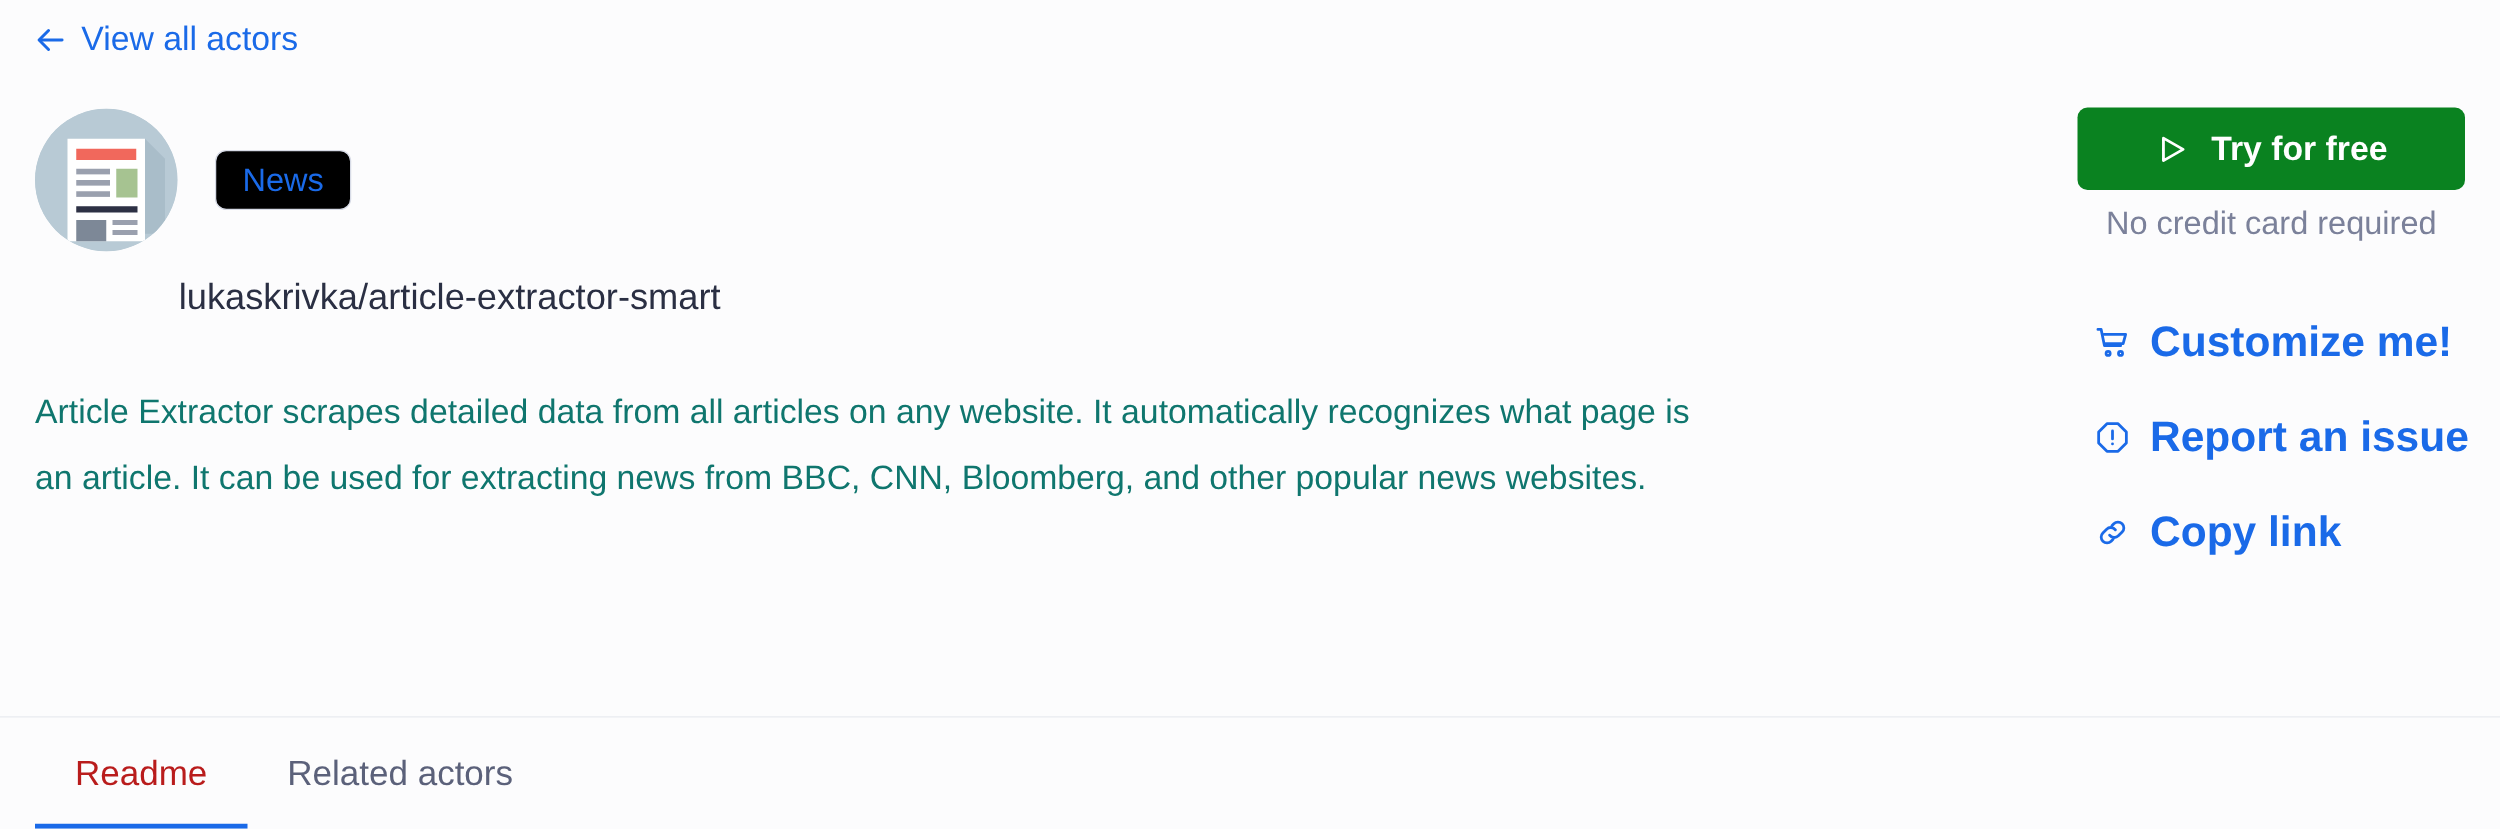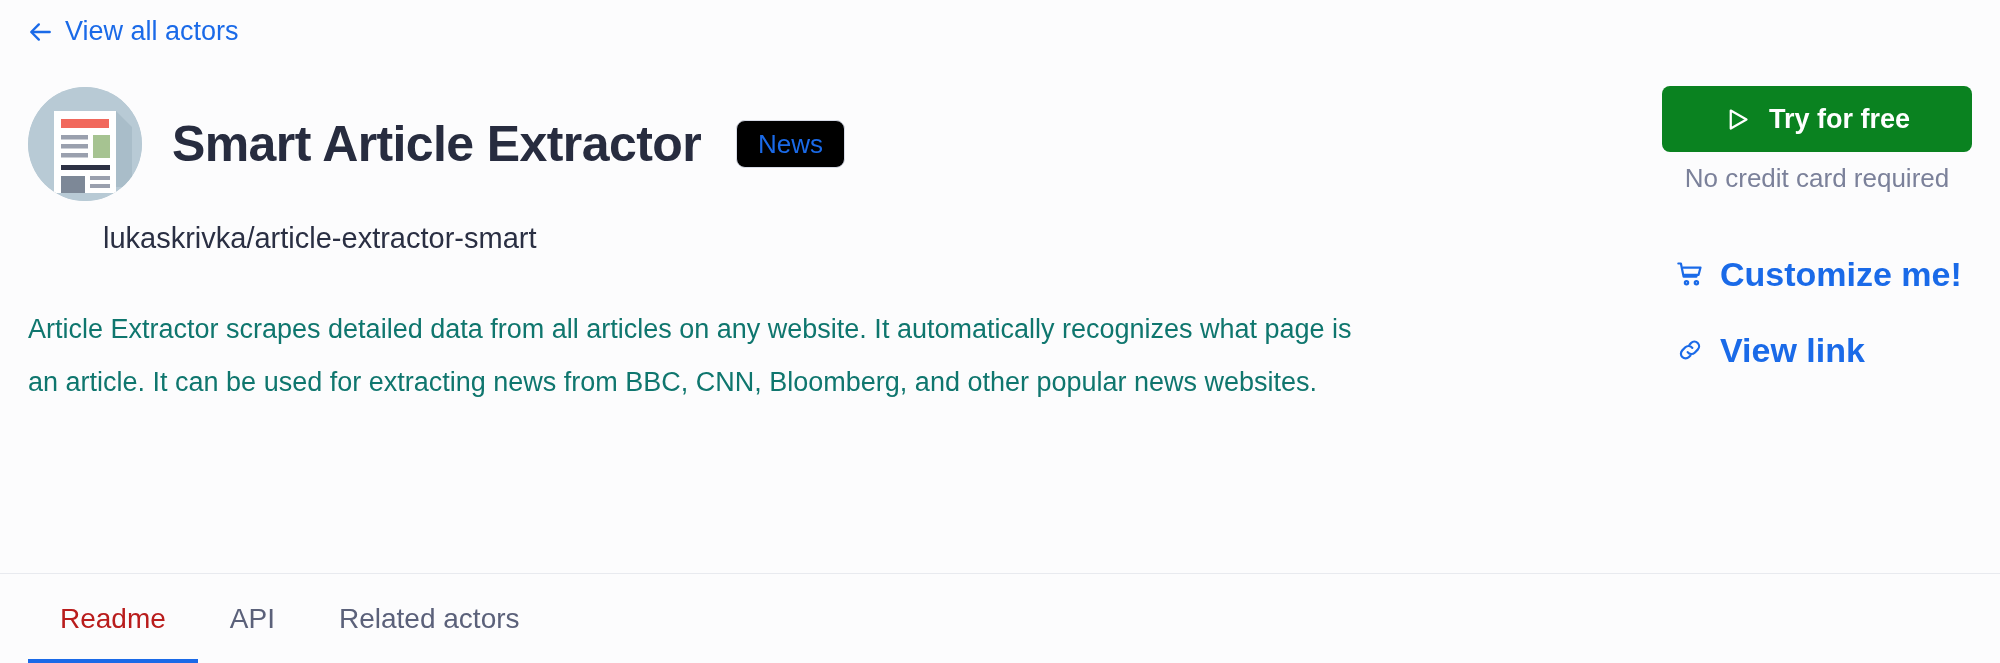--- a/index.html
+++ b/index.html
@@ -97,21 +97,21 @@
     border-radius: 9px;
     background: #000000;
     color: #1a6ae8;
     font-size: 26px;
     font-weight: 400;
     cursor: pointer;
     white-space: nowrap;
   }
 
   .actor-slug {
-    margin-left: 75px;
+    margin-left: 115px;
     margin-top: 20px;
     font-size: 29px;
     color: #2a2f43;
     font-weight: 400;
     white-space: nowrap;
   }
 
   .description {
     margin-top: 48px;
     width: 1360px;
@@ -259,21 +259,20 @@
             <rect x="33" y="66" width="27" height="4.5" fill="#9aa0ae"></rect>
             <rect x="65" y="48" width="17" height="23" fill="#a6c391"></rect>
             <rect x="33" y="78" width="49" height="5" fill="#2d3144"></rect>
             <rect x="33" y="89" width="24" height="17" fill="#7d8897"></rect>
             <rect x="62" y="89" width="20" height="4" fill="#9aa0ae"></rect>
             <rect x="62" y="97" width="20" height="4" fill="#9aa0ae"></rect>
           </svg>
         </div>
 
         <div class="title-text-wrap">
-          <h1 class="actor-title">Smart Article Extractor</h1>
           <span class="badge">News</span>
         </div>
       </div>
 
       <div class="actor-slug">lukaskrivka/article-extractor-smart</div>
 
       <p class="description">Article Extractor scrapes detailed data from all articles on any website. It automatically recognizes what page is an article. It can be used for extracting news from BBC, CNN, Bloomberg, and other popular news websites.</p>
     </div>
 
     <div class="right-col">
@@ -292,34 +291,41 @@
         <a class="action-link">
           <svg viewBox="0 0 24 24" fill="none" stroke="#1a6ae8" stroke-width="1.9" stroke-linecap="round" stroke-linejoin="round">
             <path d="M2 3h2.2l2.3 11.2h11.1"></path>
             <path d="M6.2 6.5H21l-1.7 6.3H7.4"></path>
             <circle cx="9" cy="19.5" r="1.4"></circle>
             <circle cx="17.5" cy="19.5" r="1.4"></circle>
           </svg>
           <span>Customize me!</span>
         </a>
 
+        <a class="action-link">
+          <svg viewBox="0 0 24 24" fill="none" stroke="#1a6ae8" stroke-width="1.9" stroke-linecap="round" stroke-linejoin="round">
+            <polygon points="8.2,2.5 15.8,2.5 21.5,8.2 21.5,15.8 15.8,21.5 8.2,21.5 2.5,15.8 2.5,8.2"></polygon>
+            <line x1="12" y1="7.5" x2="12" y2="13"></line>
+            <line x1="12" y1="16.3" x2="12" y2="16.4"></line>
+          </svg>
+          <span>Report an issue</span>
+        </a>
 
         <a class="action-link">
           <svg viewBox="0 0 24 24" fill="none" stroke="#1a6ae8" stroke-width="1.9" stroke-linecap="round" stroke-linejoin="round">
             <path d="M10 13.8a4 4 0 0 0 6 .5l2.6-2.6a4 4 0 0 0-5.7-5.7L11.6 7.4"></path>
             <path d="M14 10.2a4 4 0 0 0-6-.5l-2.6 2.6a4 4 0 1 0 5.7 5.7l1.3-1.3"></path>
           </svg>
-          <span>View link</span>
+          <span>Copy link</span>
         </a>
 
       </div>
     </div>
   </div>
 
   <div class="divider"></div>
 
   <div class="tabs">
     <button class="tab active">Readme</button>
-    <button class="tab">API</button>
     <button class="tab">Related actors</button>
   </div>
 
 </div>
 
 </body></html>

